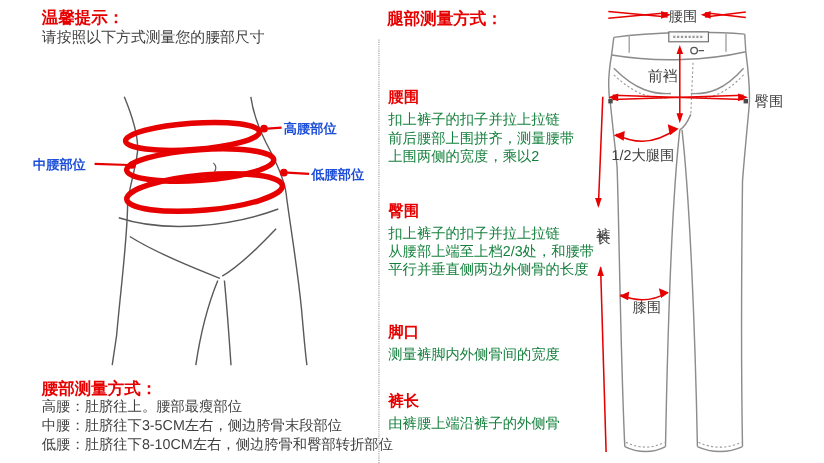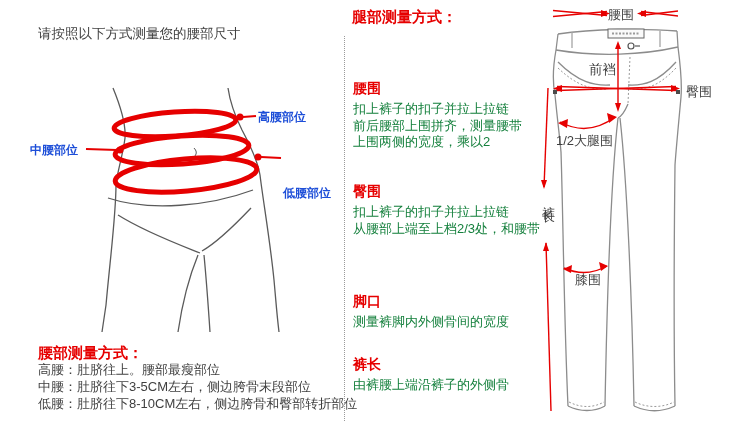--- a/index.html
+++ b/index.html
@@ -17,20 +17,21 @@
   .sec-line{font-size:13px;line-height:16.5px;color:#15803d;white-space:nowrap;}
   .divider{position:absolute;left:344px;top:36px;height:385px;width:0;border-left:1px dotted #9a9a9a;}
   .vert{writing-mode:vertical-rl;letter-spacing:3px;}
   svg{position:absolute;}
 </style>
 </head>
 <body>
 
 <div id="canvas">
 
+  <div class="abs red-h" style="left:38px;top:7px;">温馨提示：</div>
   <div class="abs txt" style="left:38px;top:25px;font-size:13.5px;">请按照以下方式测量您的腰部尺寸</div>
 
   <svg style="left:30px;top:80px;" width="320" height="255" viewBox="0 0 320 255">
     <g stroke="#5a5a5a" stroke-width="1.3" fill="none">
       <path d="M83,8 C90,25 96,45 95,58 C93,75 87,92 86,105 C86,135 80,180 76,225 L72,252"></path>
       <path d="M198,8 C200,22 206,38 212,50 C220,65 228,82 230,95 C233,120 240,160 244,200 C246,222 247,236 249,252"></path>
       <path d="M78,118 C120,132 180,126 223,110"></path>
       <path d="M88,135 C115,152 150,165 170,173"></path>
       <path d="M221,128 C202,148 186,163 172,171"></path>
       <path d="M168,175 C161,192 153,218 148,252"></path>
@@ -49,21 +50,21 @@
     </g>
     <g stroke="#e60000" stroke-width="2">
       <line x1="213" y1="37" x2="226" y2="36"></line>
       <line x1="56" y1="69" x2="87" y2="70"></line>
       <line x1="231" y1="77" x2="251" y2="78"></line>
     </g>
   </svg>
 
   <div class="abs body-label" style="left:258px;top:109px;">高腰部位</div>
   <div class="abs body-label" style="left:30px;top:142px;">中腰部位</div>
-  <div class="abs body-label" style="left:283px;top:151px;margin-top:34px;">低腰部位</div>
+  <div class="abs body-label" style="left:283px;top:151px;">低腰部位</div>
 
   <div class="abs red-h" style="left:38px;top:344px;">腰部测量方式：</div>
   <div class="abs txt" style="left:38px;top:361px;">高腰：肚脐往上。腰部最瘦部位</div>
   <div class="abs txt" style="left:38px;top:378px;">中腰：肚脐往下3-5CM左右，侧边胯骨末段部位</div>
   <div class="abs txt" style="left:38px;top:395px;">低腰：肚脐往下8-10CM左右，侧边胯骨和臀部转折部位</div>
 
   <div class="divider"></div>
 
   <div class="abs red-h" style="left:352px;top:8px;text-align:center;">腿部测量方式：</div>
 
@@ -71,20 +72,21 @@
     <div class="sec-label">腰围</div>
     <div class="sec-line">扣上裤子的扣子并拉上拉链</div>
     <div class="sec-line">前后腰部上围拼齐，测量腰带</div>
     <div class="sec-line">上围两侧的宽度，乘以2</div>
   </div>
 
   <div class="sec" style="top:183px;">
     <div class="sec-label">臀围</div>
     <div class="sec-line">扣上裤子的扣子并拉上拉链</div>
     <div class="sec-line">从腰部上端至上档2/3处，和腰带</div>
+    <div class="sec-line">平行并垂直侧两边外侧骨的长度</div>
   </div>
 
   <div class="sec" style="top:293px;">
     <div class="sec-label">脚口</div>
     <div class="sec-line">测量裤脚内外侧骨间的宽度</div>
   </div>
 
   <div class="sec" style="top:356px;">
     <div class="sec-label">裤长</div>
     <div class="sec-line">由裤腰上端沿裤子的外侧骨</div>

